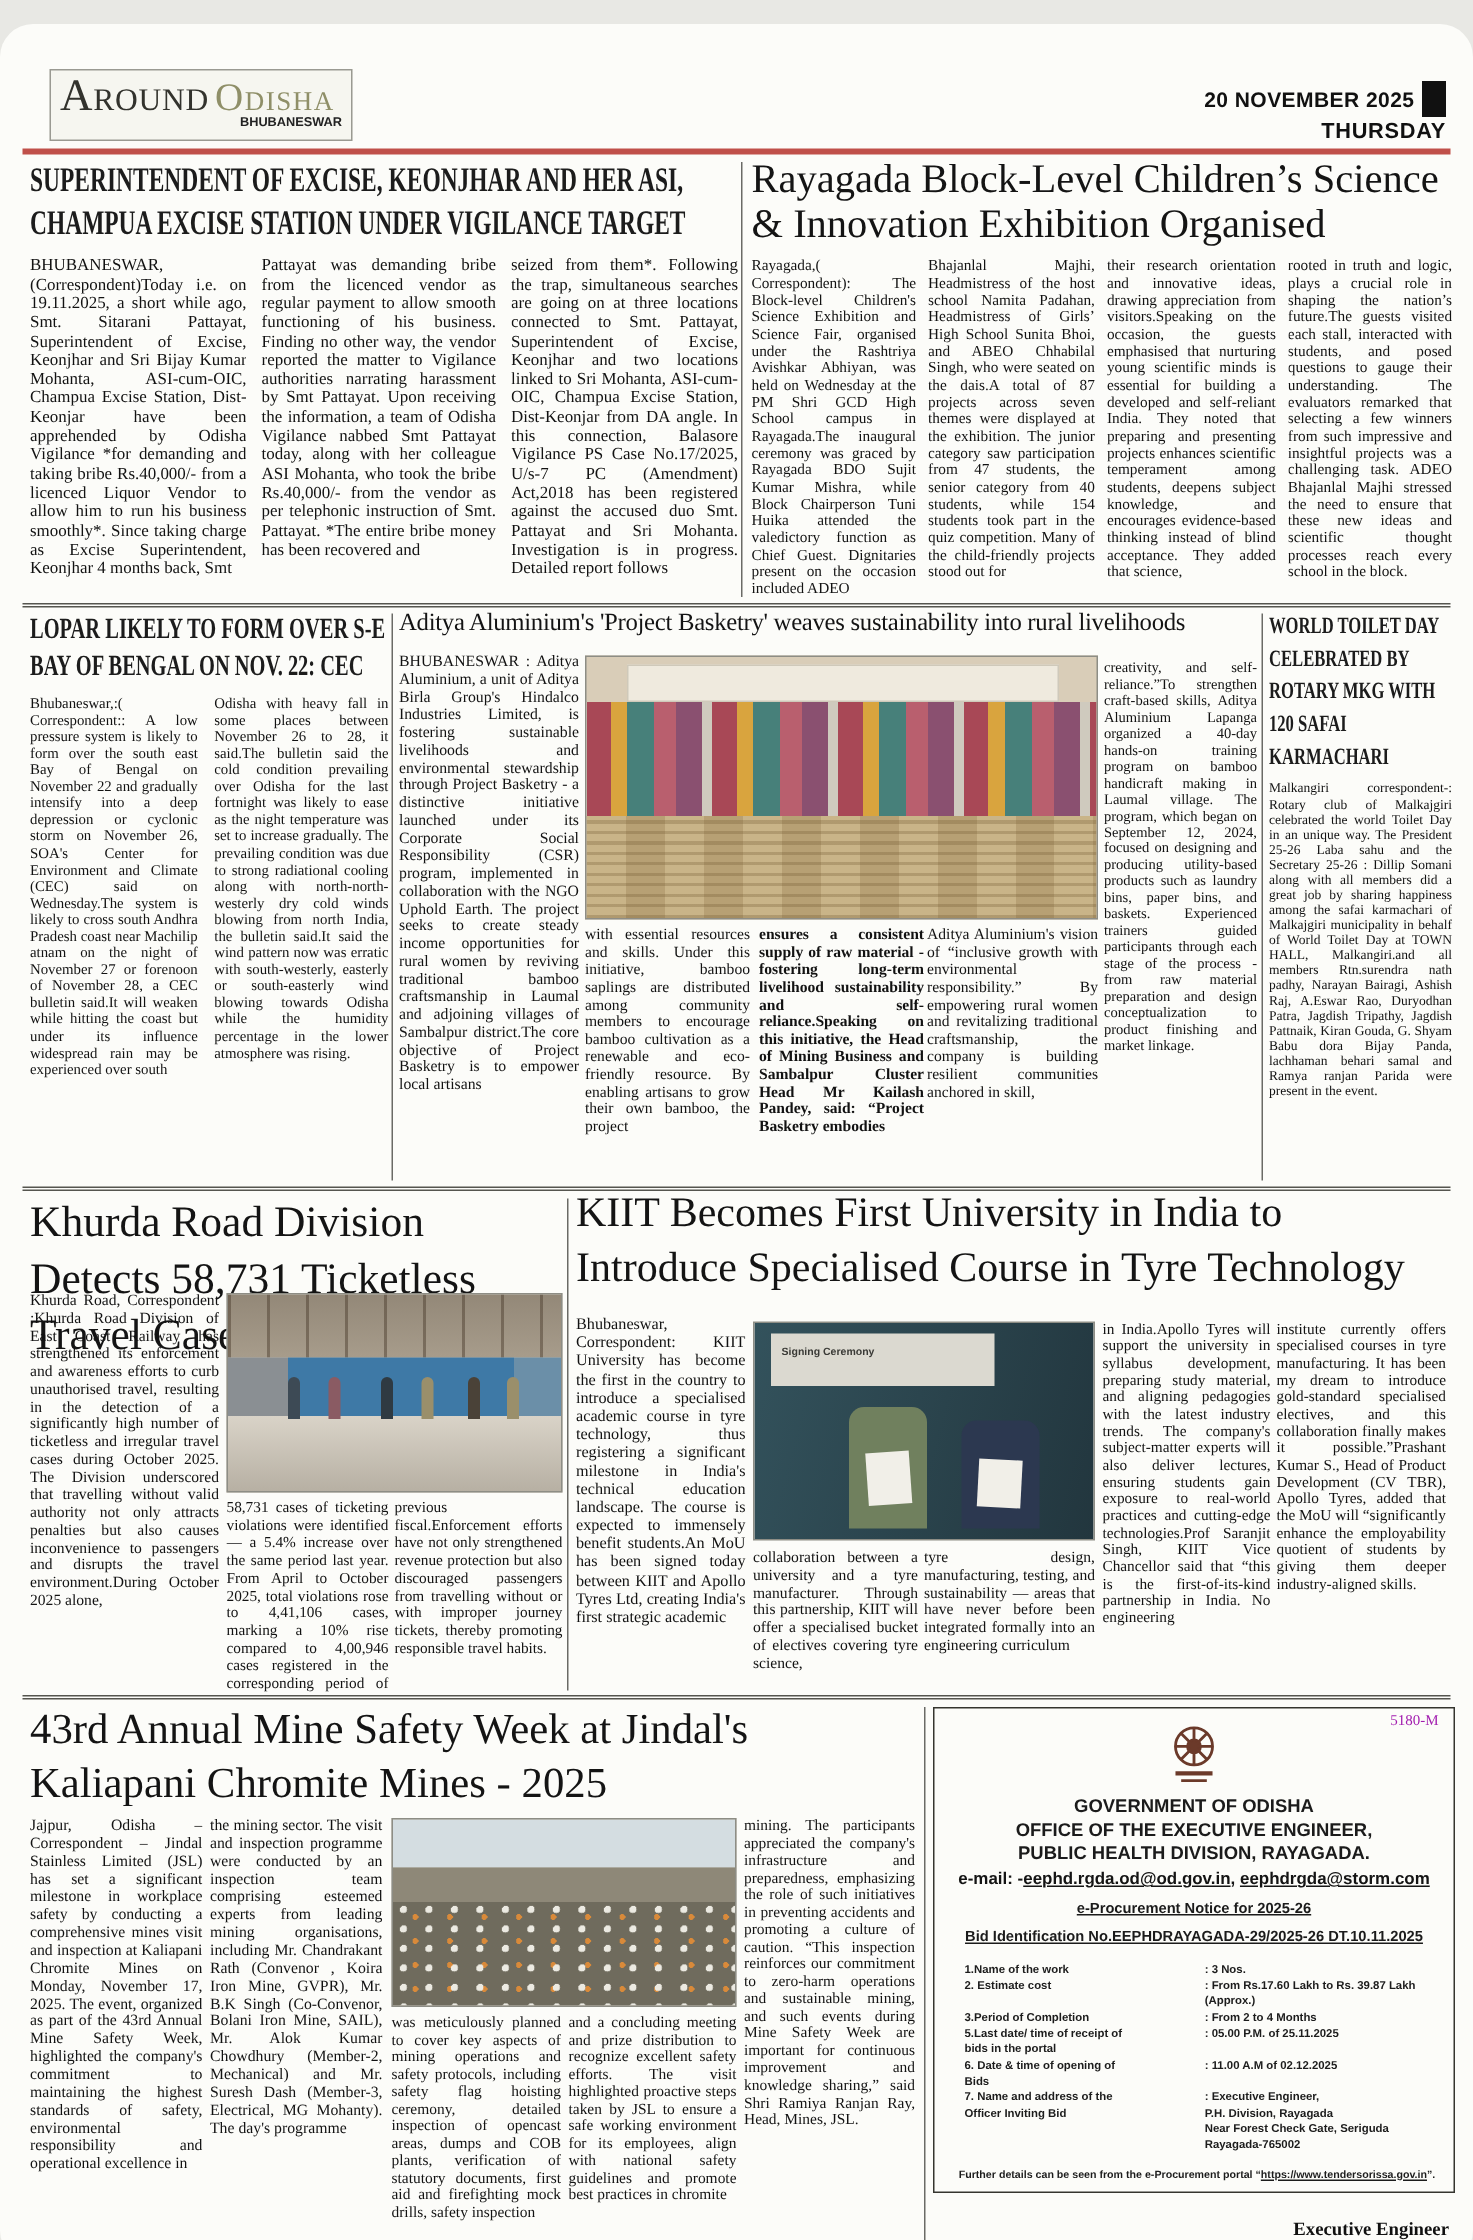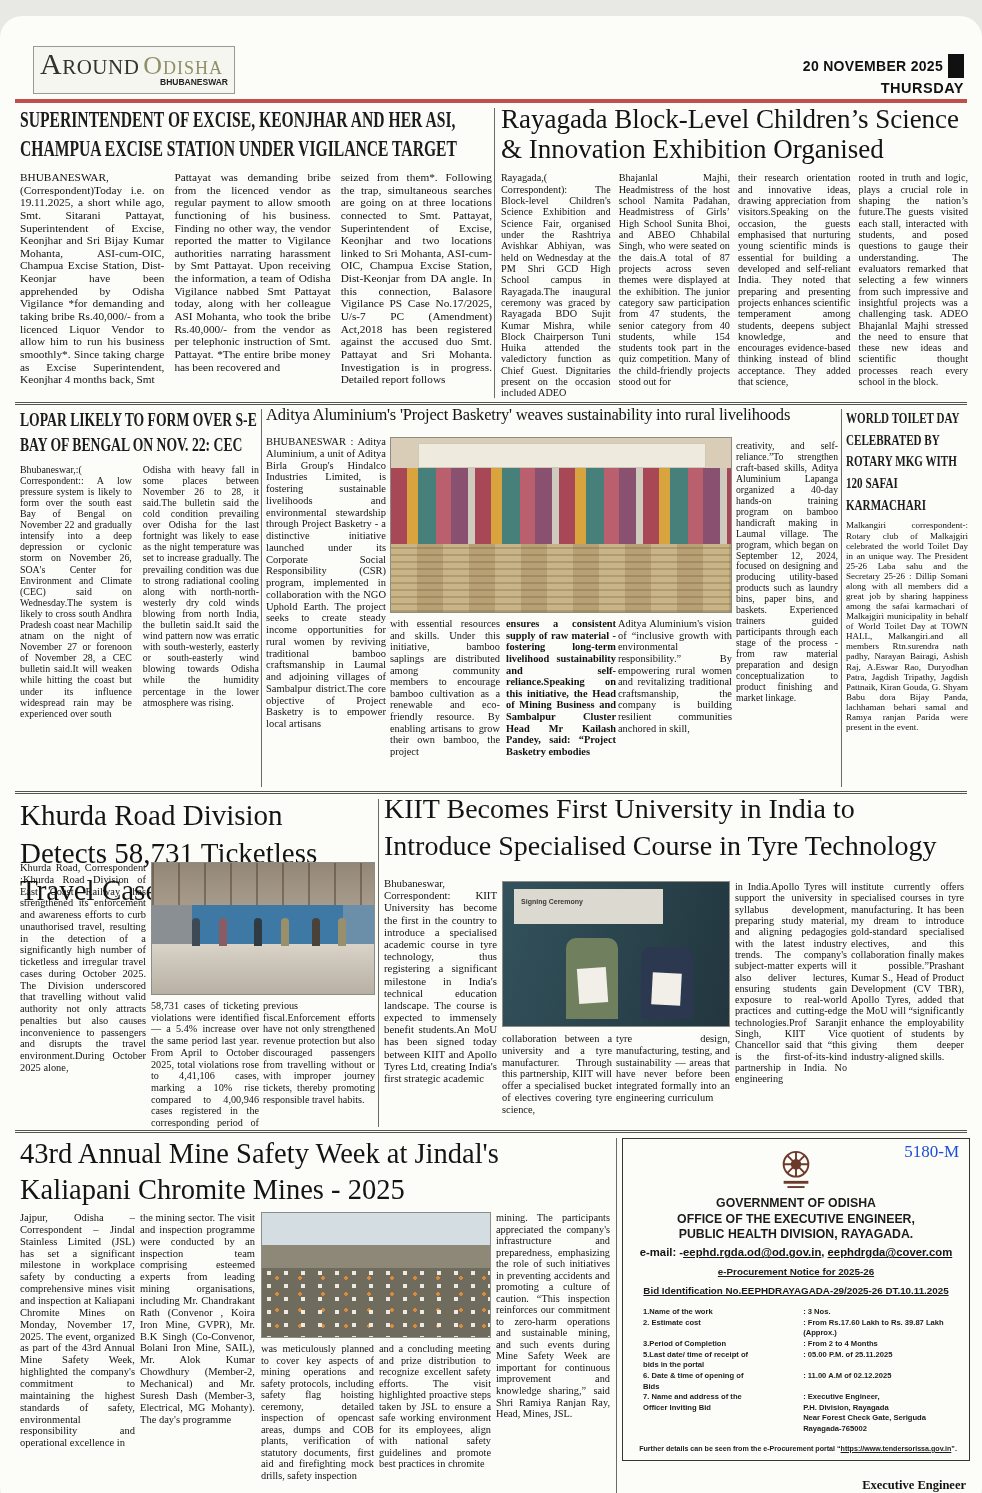--- a/index.html
+++ b/index.html
@@ -88,21 +88,21 @@
   #jd-c1{left:0;top:76px;width:115px;height:294px;font-size:10.5px;line-height:1.13;}
   #jd-c2{left:120px;top:76px;width:115px;height:294px;font-size:10.5px;line-height:1.13;}
   #ph-jindal{left:241px;top:76px;width:230px;height:126px;}
   #jd-c3{left:241px;top:207px;width:113px;height:163px;font-size:10.3px;line-height:1.12;}
   #jd-c4{left:359px;top:207px;width:112px;height:163px;font-size:10.3px;line-height:1.12;}
   #jd-c5{left:476px;top:76px;width:114px;height:294px;font-size:10.3px;line-height:1.12;}
   #vr5{left:616px;top:1122px;height:368px;}
   
   #notice{left:622px;top:1122px;width:348px;font-family:"Liberation Sans",sans-serif;}
   .nbox{border:1.5px solid #35352f;padding:5px 8px 7px;position:relative;min-height:282px;box-sizing:border-box;}
-  .nref{position:absolute;right:10px;top:3px;font-family:"Liberation Serif",serif;font-size:17px;color:#1d4ed8;}
+  .nref{position:absolute;right:10px;top:3px;font-family:"Liberation Serif",serif;font-size:10px;color:#a21caf;}
   .nemblem{text-align:center;margin-top:2px;}
   .norg{font-size:12.3px;font-weight:bold;text-align:center;color:#1b1b1b;line-height:1.28;}
   .nemail{font-size:11.3px;font-weight:bold;text-align:center;margin-top:3px;color:#141414;}
   .nemail a{color:#141414;text-decoration:underline;}
   .nproc,.nbid{font-size:9.8px;font-weight:bold;text-align:center;text-decoration:underline;margin-top:8px;color:#1b1b1b;}
   .nrows{margin:11px 4px 0 12px;}
   .nrow{display:flex;font-size:7.6px;font-weight:bold;line-height:1.4;color:#1c1c1c;}
   .nlabel{width:51%;white-space:pre-line;}
   .nval{width:49%;white-space:pre-line;}
   .nfoot{margin-top:10px;font-size:7.1px;font-weight:bold;color:#1c1c1c;text-align:center;padding-left:4px;}
@@ -278,21 +278,21 @@
             <circle cx="20" cy="19" r="4.5" fill="#6b3a2a"></circle>
             <path d="M20 6 V32 M7 19 H33 M11 10 L29 28 M29 10 L11 28"></path>
             <path d="M7 38 H33" stroke-width="3"></path>
             <path d="M11 43 H29" stroke-width="2"></path>
           </g>
         </svg>
       </div>
       <div class="norg">GOVERNMENT OF ODISHA</div>
       <div class="norg">OFFICE OF THE EXECUTIVE ENGINEER,</div>
       <div class="norg">PUBLIC HEALTH DIVISION, RAYAGADA.</div>
-      <div class="nemail"><span>e-mail: -</span><a href="#">eephd.rgda.od@od.gov.in</a><span>, </span><a href="#">eephdrgda@cover.com</a></div>
+      <div class="nemail"><span>e-mail: -</span><a href="#">eephd.rgda.od@od.gov.in</a><span>, </span><a href="#">eephdrgda@storm.com</a></div>
       <div class="nproc">e-Procurement Notice for 2025-26</div>
       <div class="nbid">Bid Identification No.EEPHDRAYAGADA-29/2025-26 DT.10.11.2025</div>
       <div class="nrows">
         <div class="nrow">
             <span class="nlabel">1.Name of the  work</span>
             <span class="nval">: 3 Nos.</span>
           </div>
         <div class="nrow">
             <span class="nlabel">2. Estimate cost</span>
             <span class="nval">: From Rs.17.60 Lakh to Rs. 39.87 Lakh (Approx.)</span>

